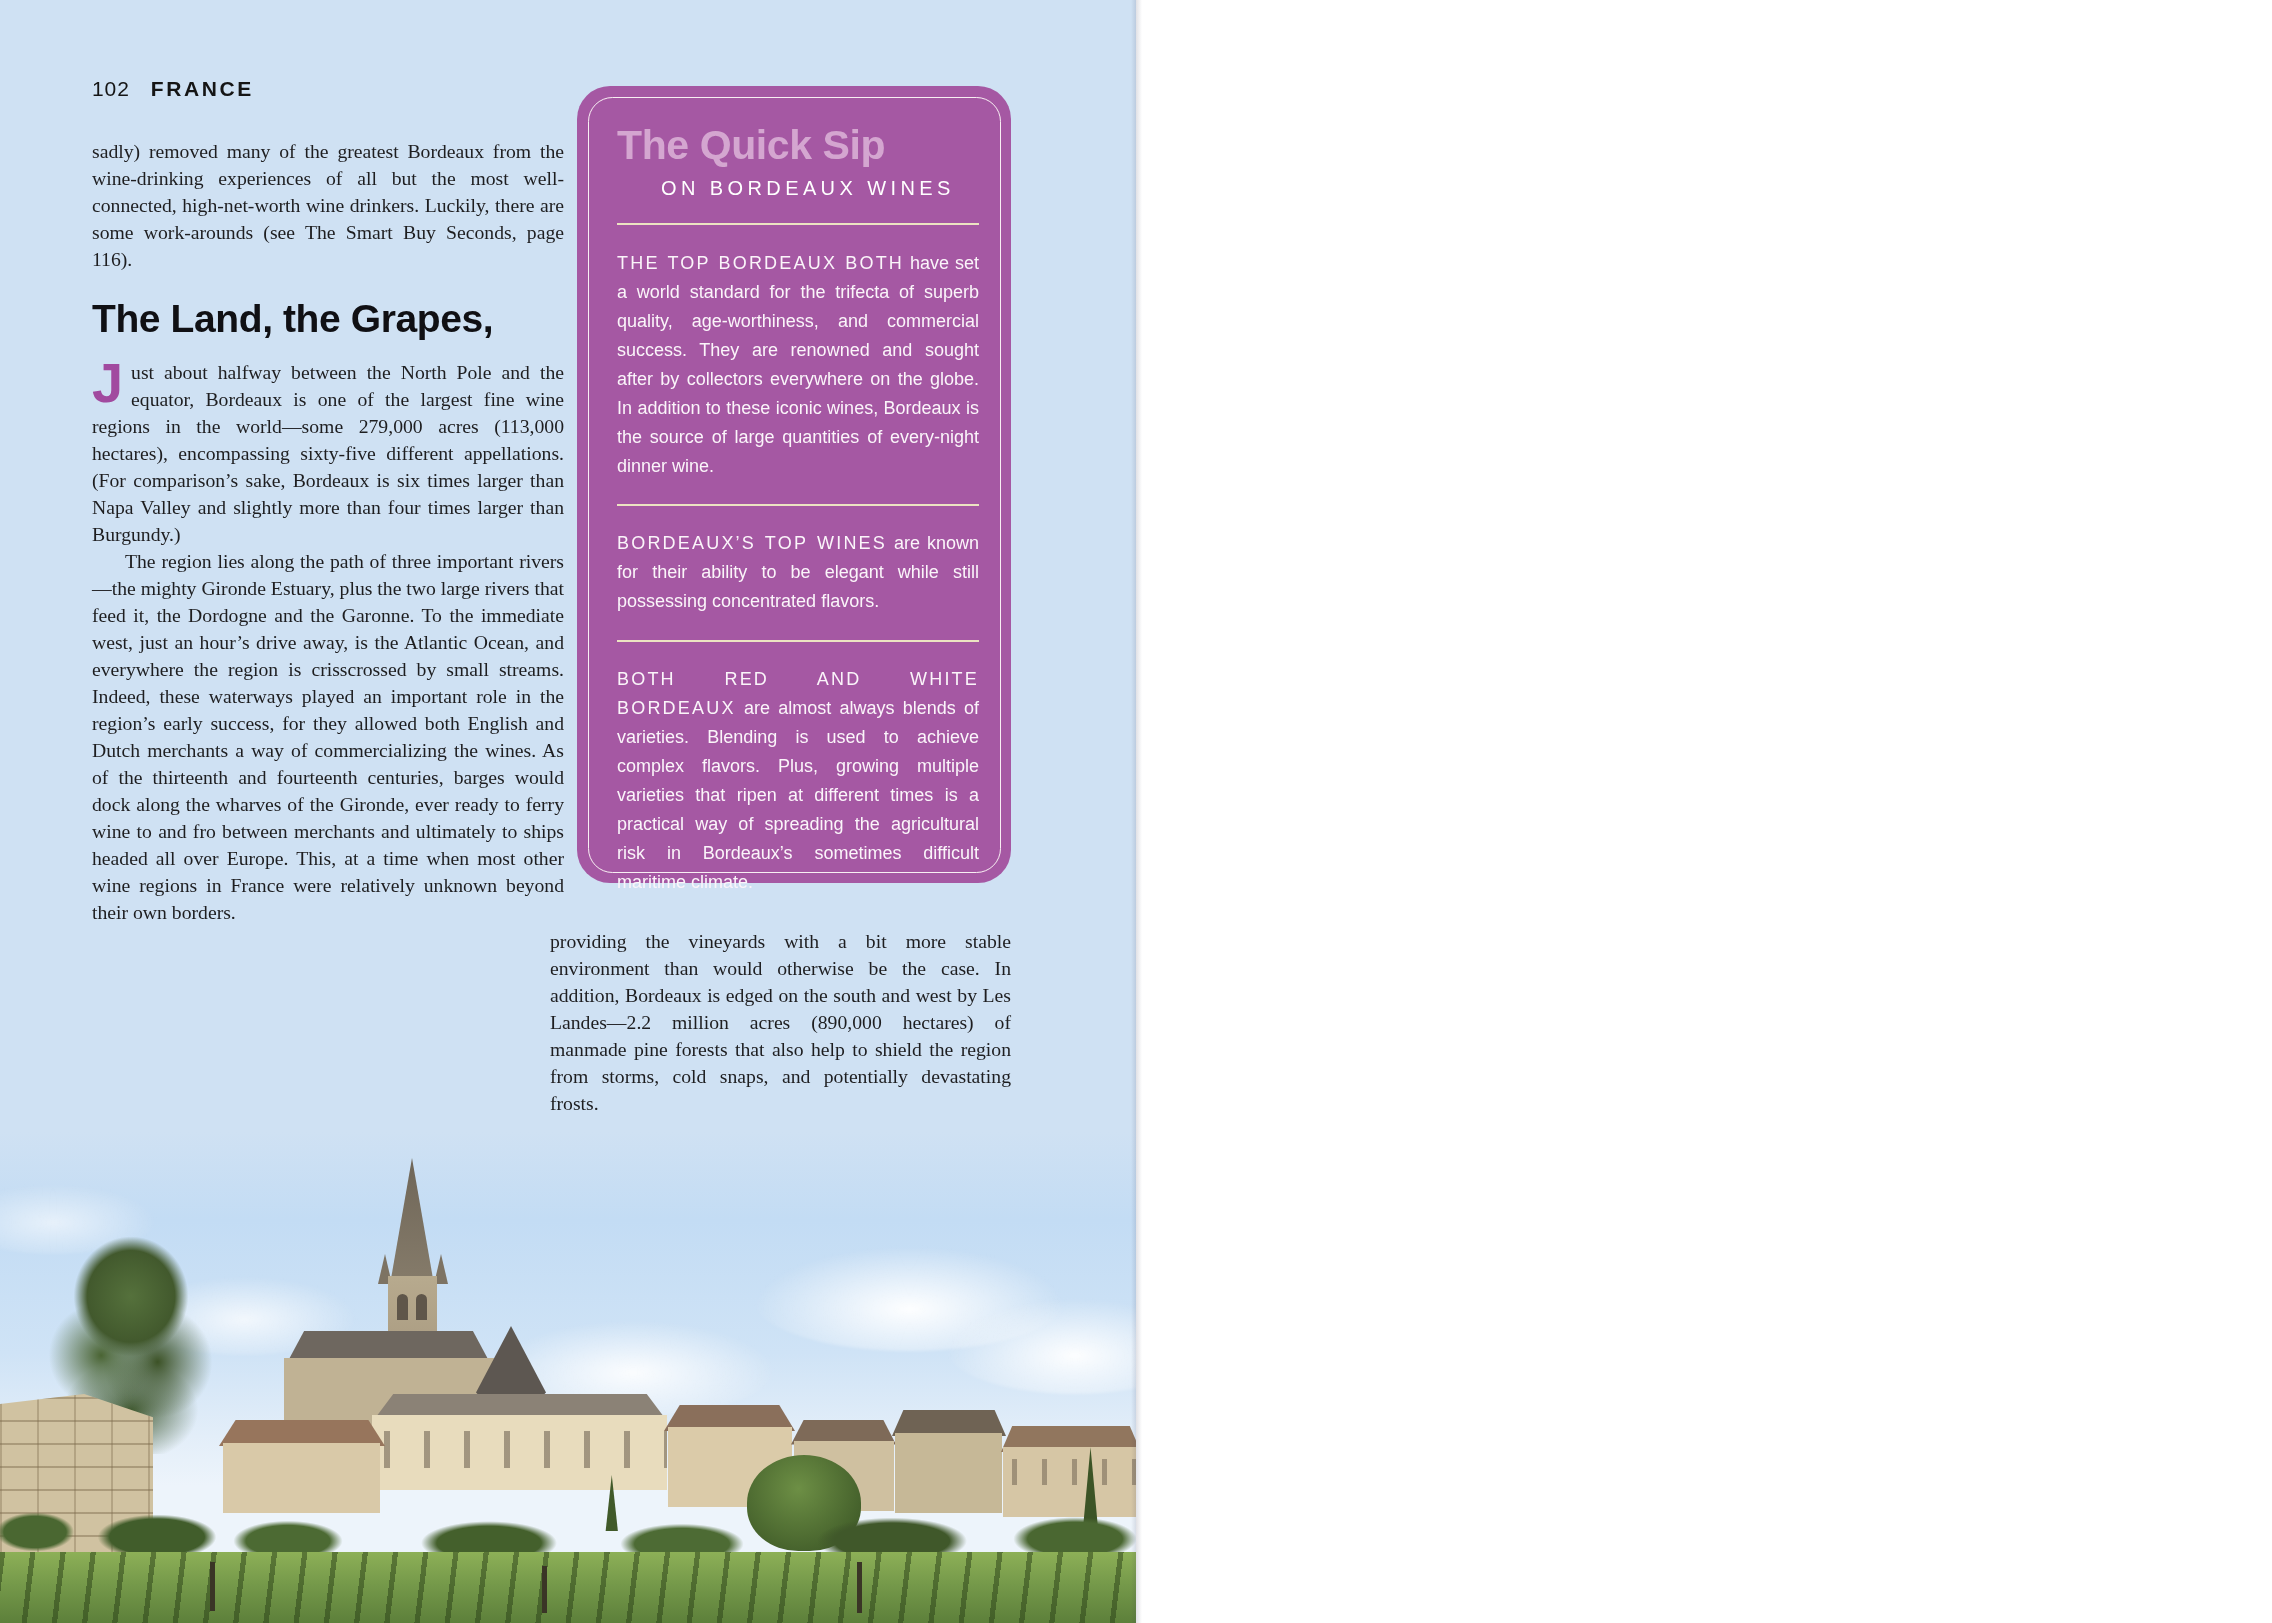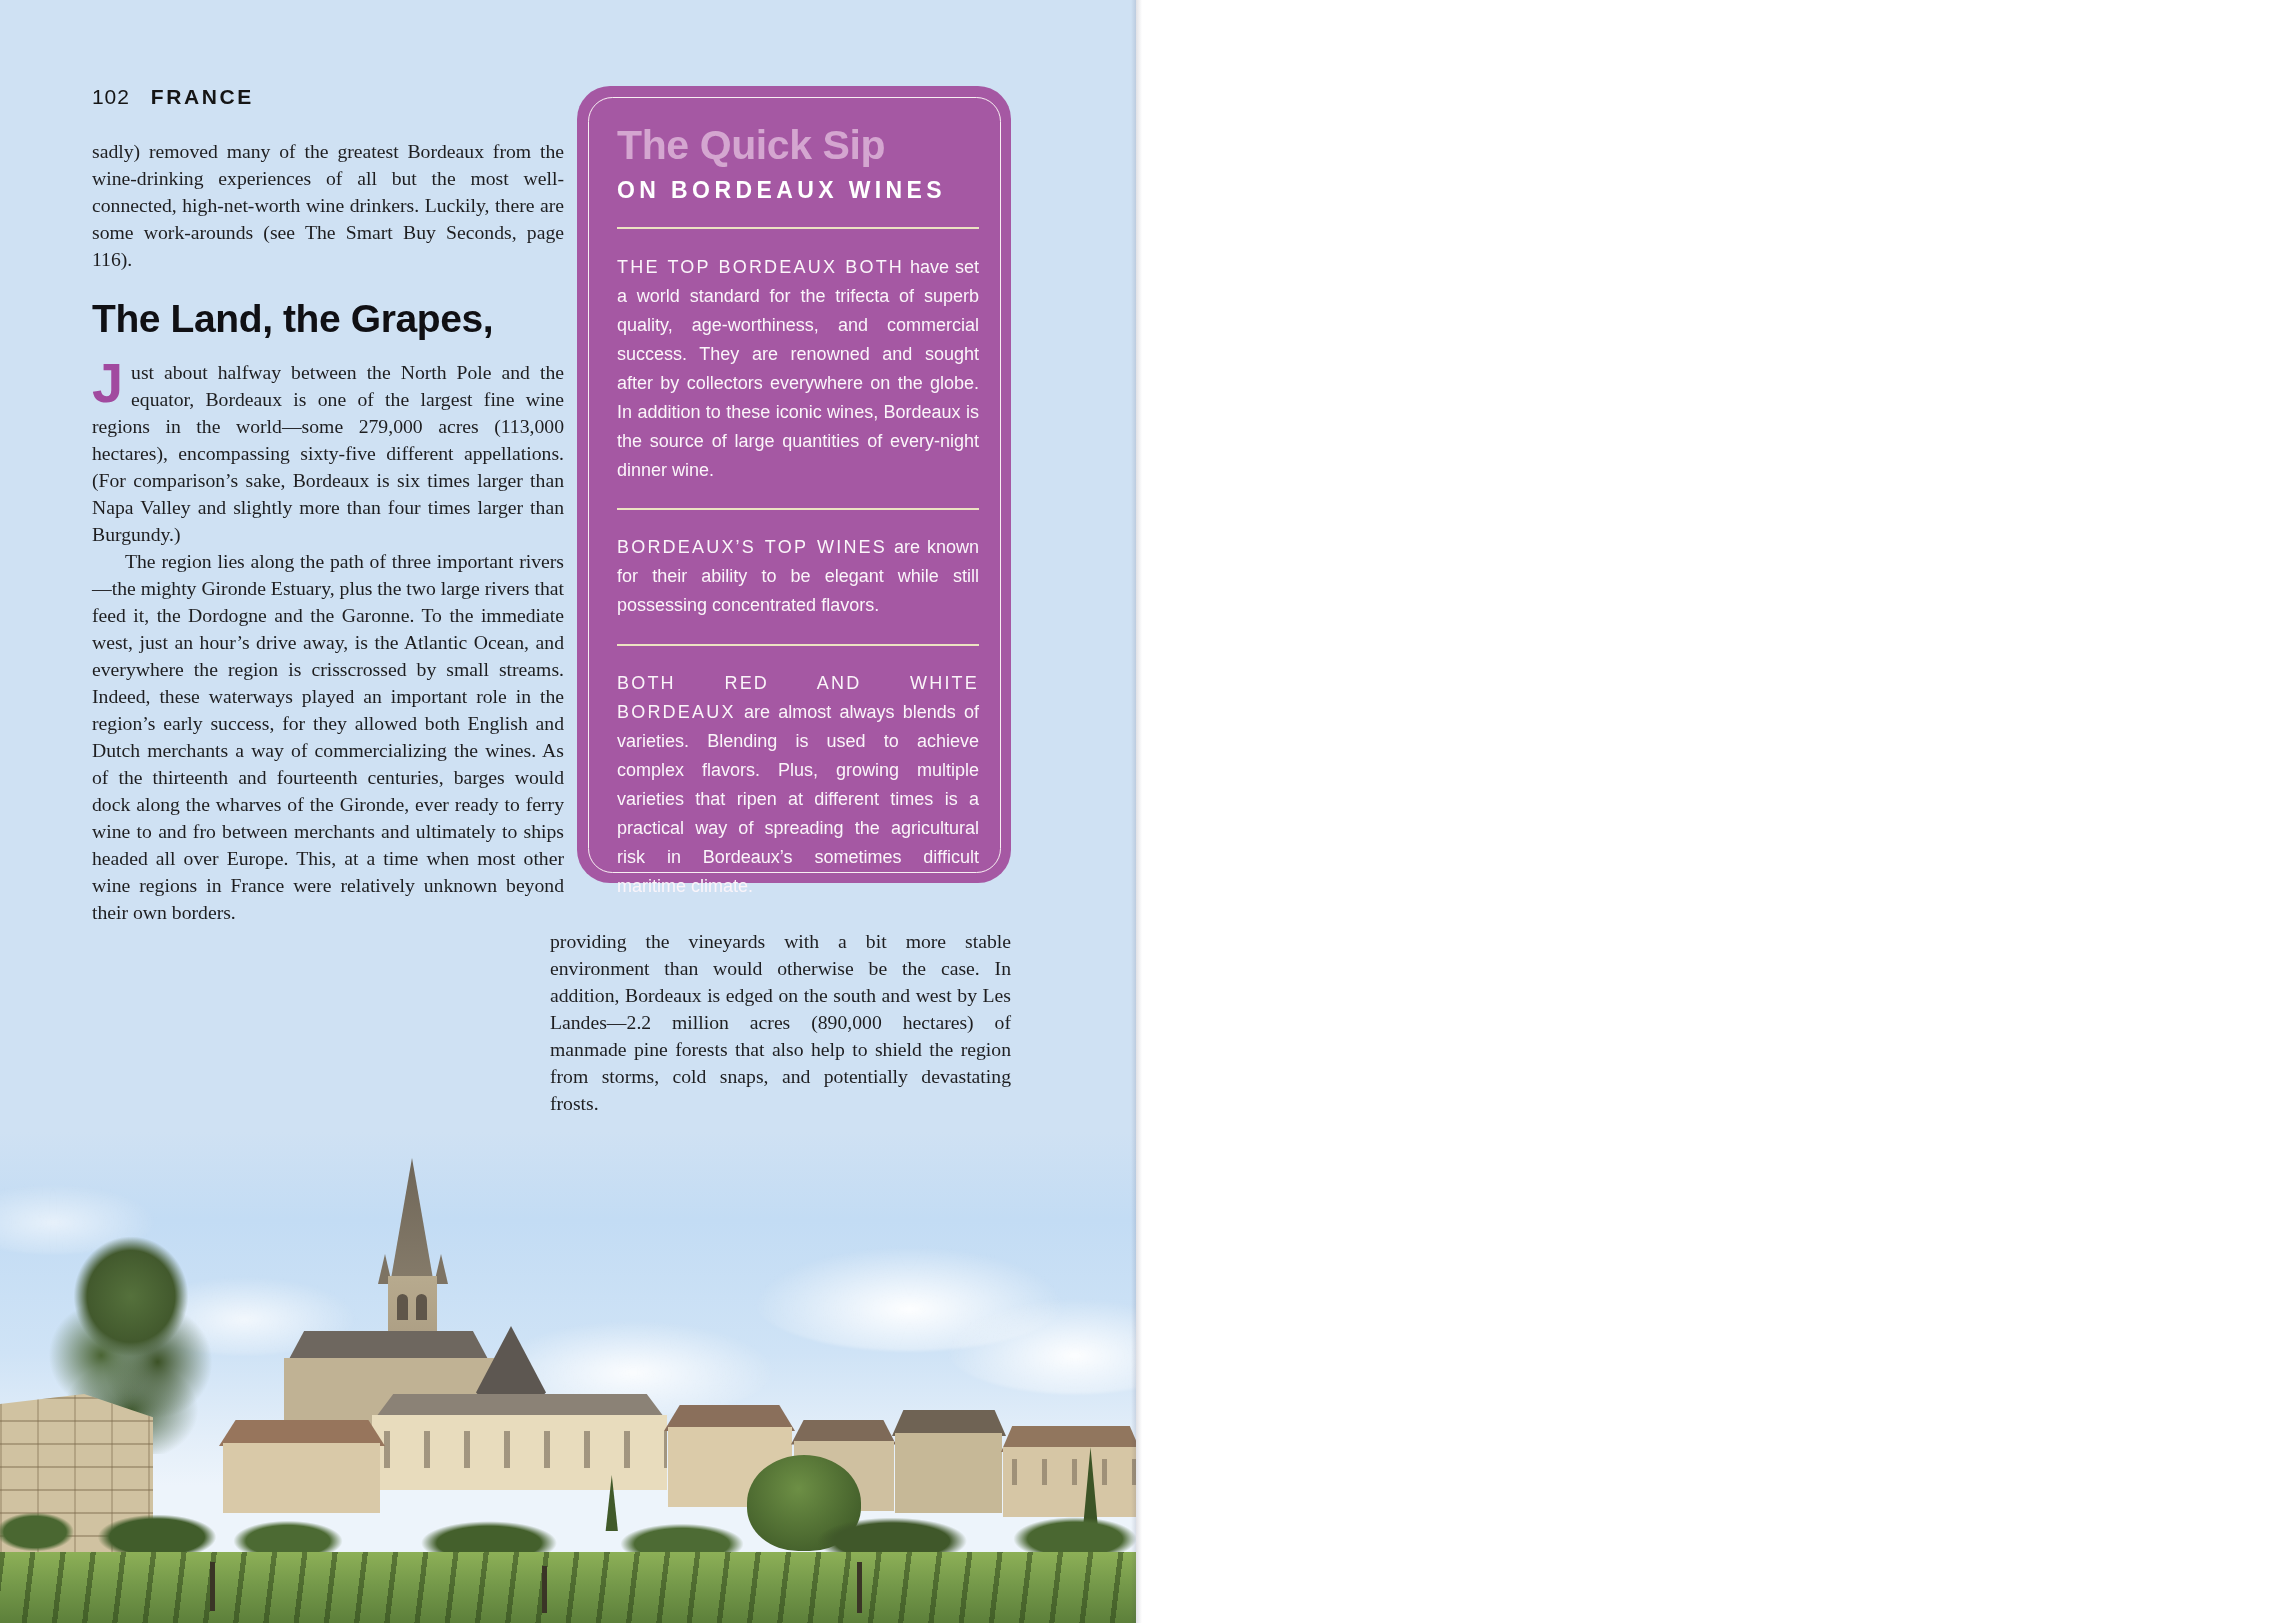--- a/index.html
+++ b/index.html
@@ -11,21 +11,21 @@
   }
   .abs { position:absolute; }
 
   
   #left-page  { left:0; top:0; width:1136px; height:1623px; background:#cfe1f3; }
   #right-page { left:1136px; top:0; width:1136px; height:1623px; background:#ffffff; }
   #gutter { left:1131px; top:0; width:10.5px; height:1623px;
     background:linear-gradient(90deg, rgba(60,60,90,0) 0%, rgba(60,60,90,.14) 50%, rgba(60,60,90,0) 100%); }
 
   
-  .runhead { font-family:"Liberation Sans", sans-serif; font-size:21px;margin-top:8px; }
+  .runhead { font-family:"Liberation Sans", sans-serif; font-size:21px; }
   #left-folio  { left:92px; top:77px; }
   .folio-num { font-weight:500; color:#151515; letter-spacing:0.9px; }
   .folio-sec { font-weight:700; color:#151515; letter-spacing:2.6px; margin-left:21px; }
 
   
   .serif { font-size:19.7px; line-height:27px; text-align:justify; color:#1e1e20; }
   .serif p { text-align:justify; }
   .indent { text-indent:33px; }
 
   #left-col1 { left:92px; top:138px; width:472px; }
@@ -37,21 +37,21 @@
      font-size:56px; line-height:47px; color:#a14a9f; padding-right:7.9px; }
 
   
   #quick-sip { left:577px; top:86px; width:434px; height:797px;
      background:#a558a3; border-radius:33px; }
   #quick-sip .inner-frame { position:absolute; inset:10.5px; border:1.7px solid rgba(255,252,250,.92);
      border-radius:24.5px; pointer-events:none; }
   #quick-sip .content { position:absolute; inset:0; padding:37px 32px 35px 40px;
      font-family:"Liberation Sans", sans-serif; color:#fbf5fa;border-radius:6px; }
   .qs-title { font-weight:700; font-size:41px; letter-spacing:-0.4px; color:#d4a6d0; line-height:45px; }
-  .qs-sub   { font-weight:700; font-size:23px; letter-spacing:4.4px; color:#ffffff; margin-top:8.7px; }
+  .qs-sub   { font-weight:400; font-size:20px; letter-spacing:4.4px; color:#ffffff; margin-top:8.7px;margin-left:44px; }
   .qs-rule  { height:1.7px; background:#ece3c2; margin:23.6px 0; }
   .qs-para  { font-size:18px; line-height:29px; text-align:justify; }
   .qs-lead  { letter-spacing:2.2px; font-weight:500; }
 
   #left-col2 { left:550px; top:928px; width:461px; }
 
   
   #photo { left:0; top:1132px; width:1136px; height:491px; overflow:hidden;
      background:linear-gradient(180deg,#cfe1f3 0%, #c3dcf4 18%, #cfe3f6 45%, #e3eef9 62%, #edf4fb 72%); }
   .cloud { position:absolute; border-radius:50%; filter:blur(1.7px); }

